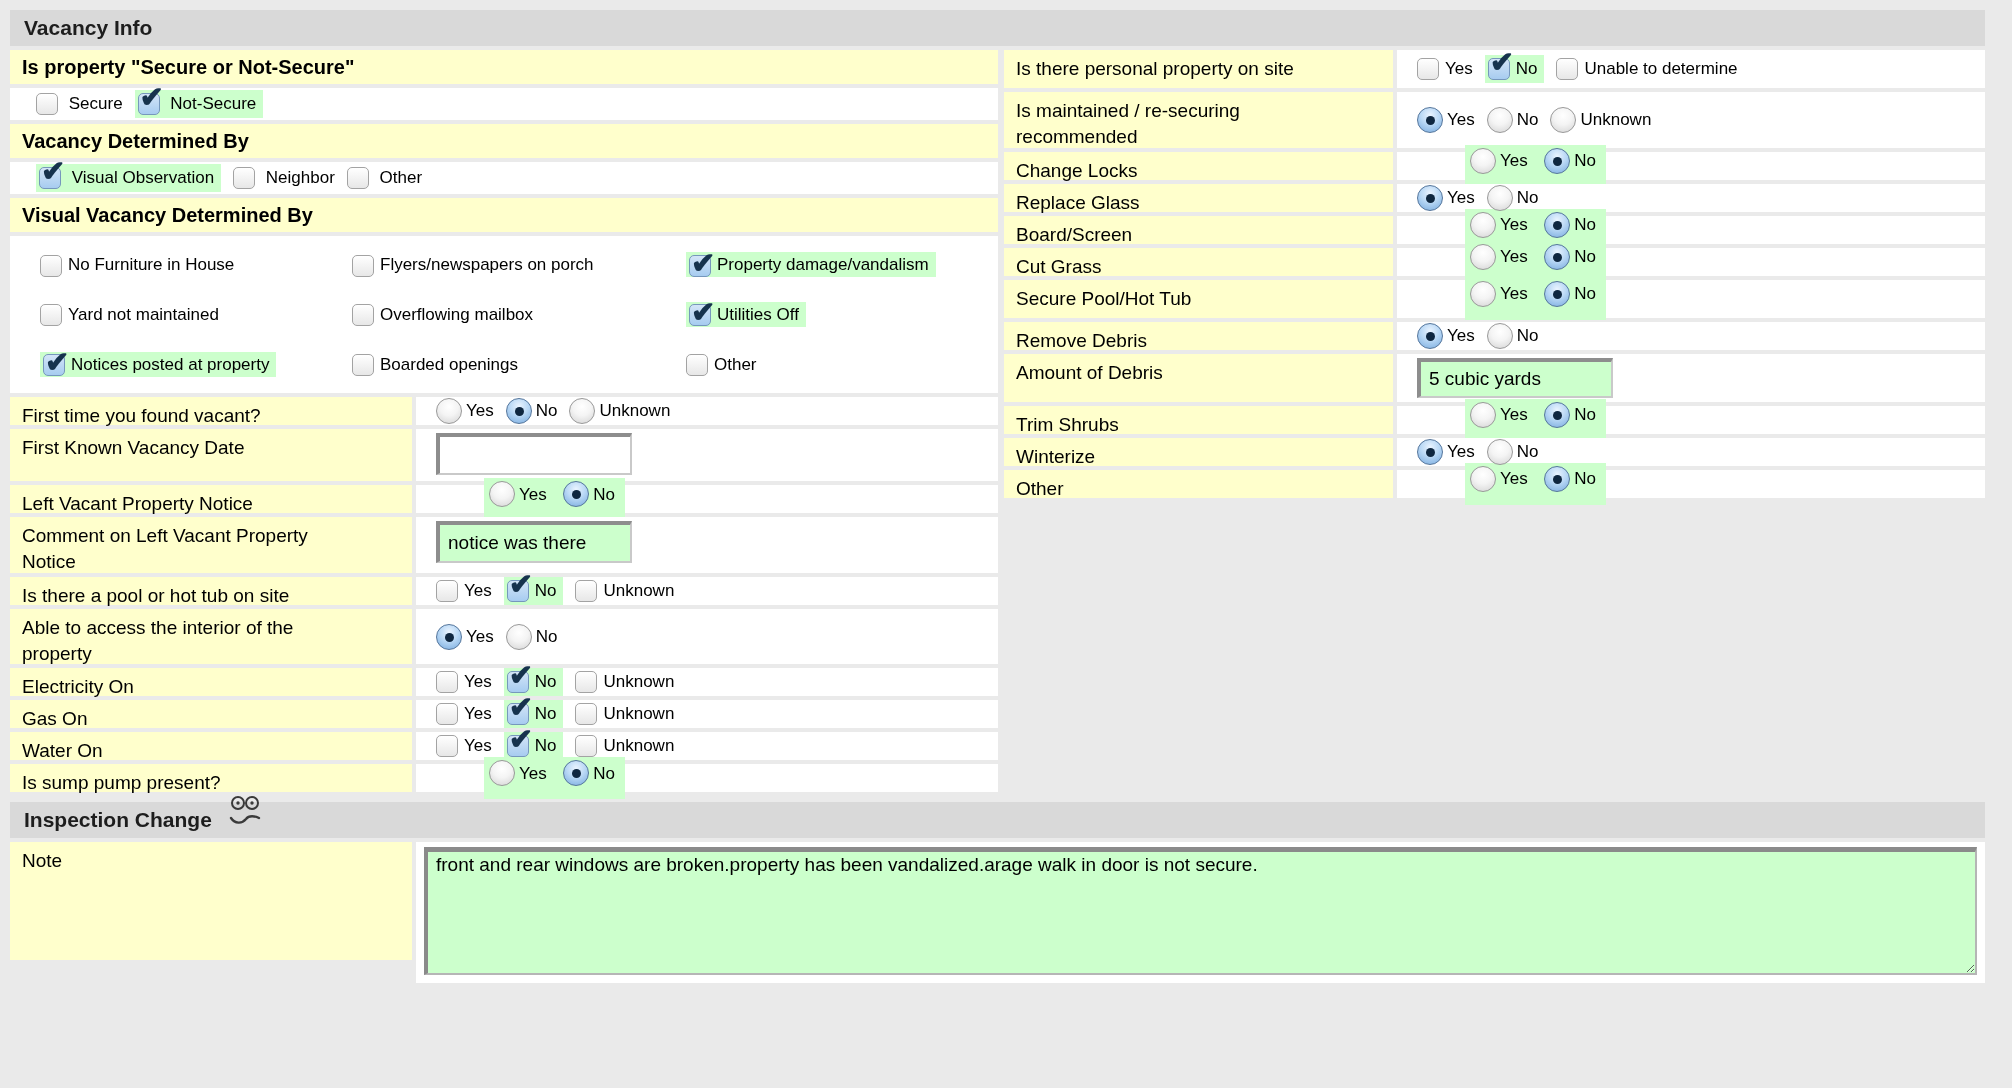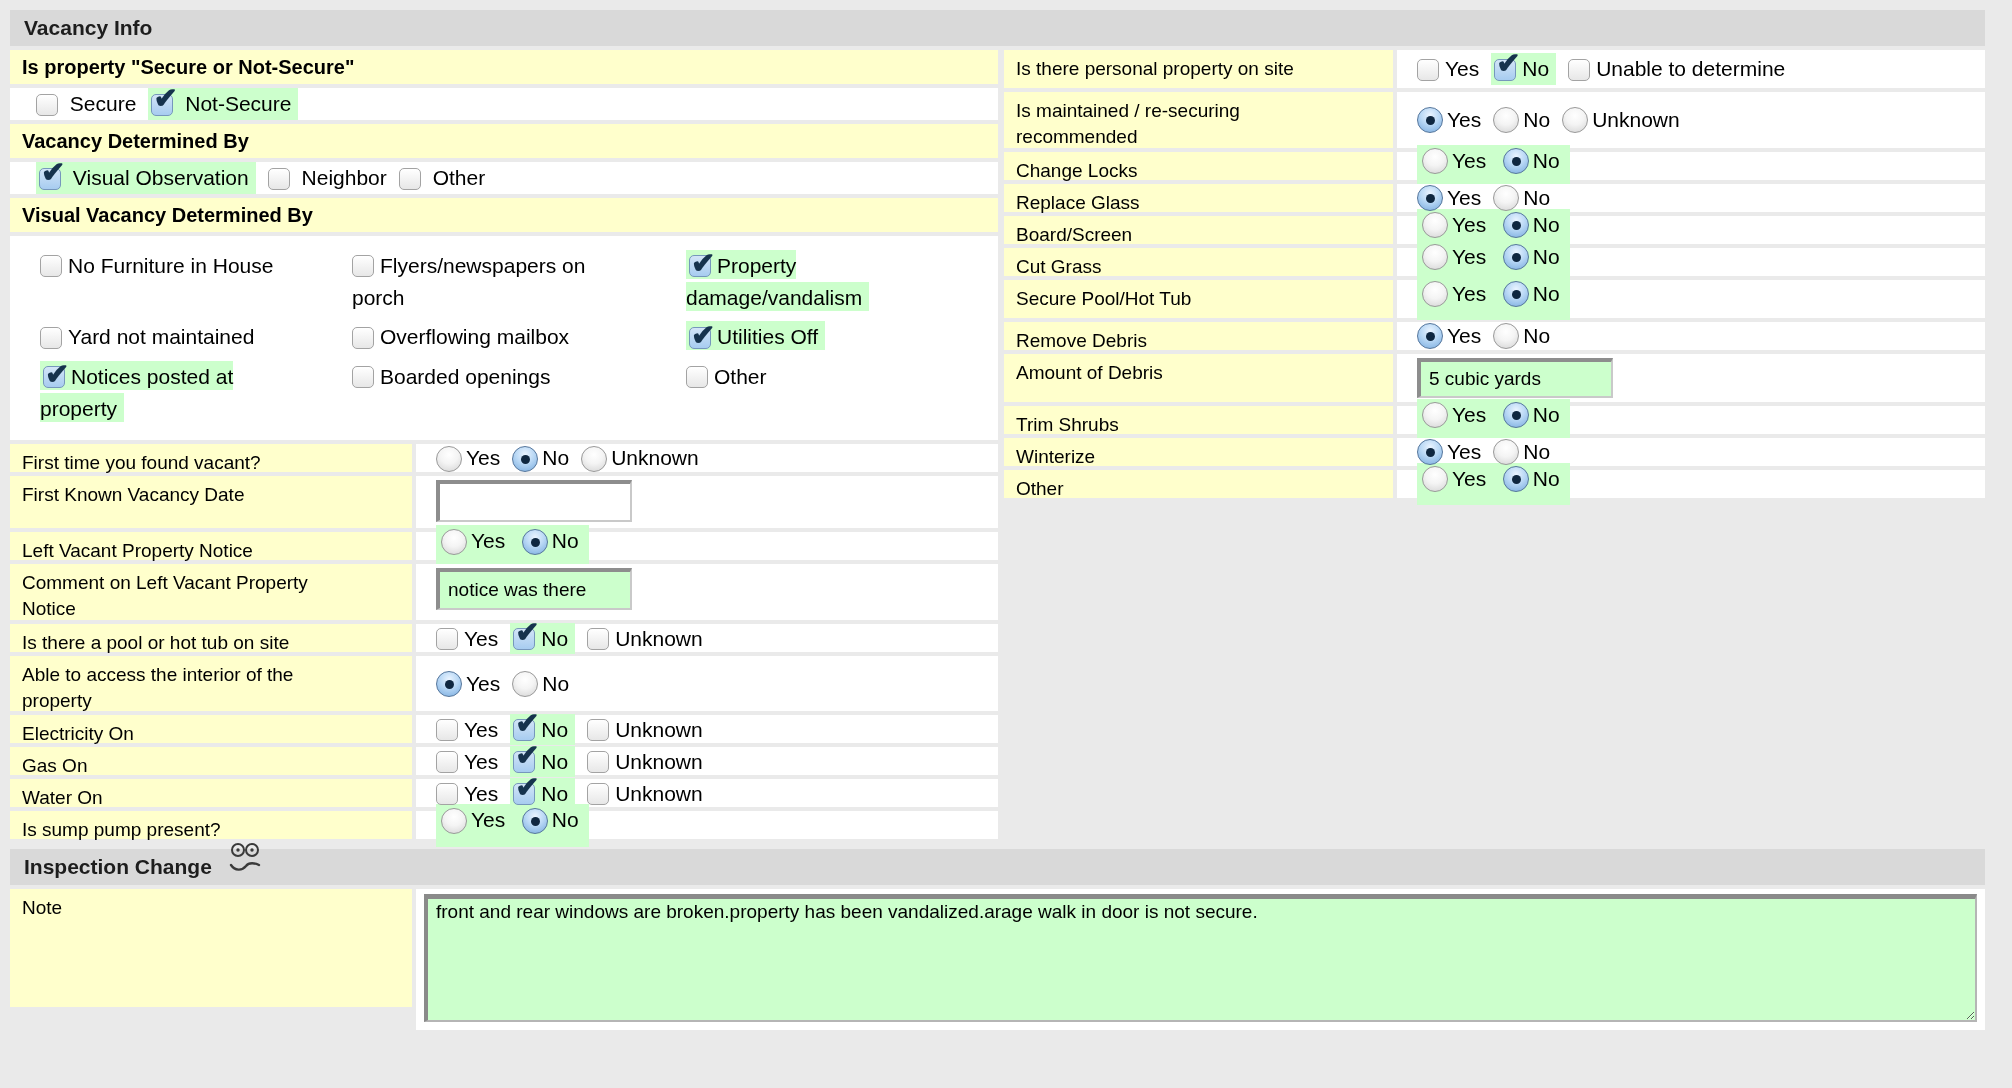--- a/index.html
+++ b/index.html
@@ -15,42 +15,42 @@
        align-items:center;padding-left:12px;box-sizing:border-box;}
   .optrow{background:#fff;height:32px;display:flex;align-items:center;padding-left:26px;box-sizing:border-box;}
   .row{display:flex;gap:4px;}
   .lbl{background:#ffffcc;box-sizing:border-box;padding:6px 58px 4px 12px;font-size:19px;line-height:1.35;}
   .left .lbl{width:402px;}
   .right .lbl{width:389px;}
   .val{flex:1;background:#fff;display:flex;align-items:center;box-sizing:border-box;padding:2px 8px 2px 20px;}
   .val.top{align-items:flex-start;padding-top:4px;}
   .h36{height:28px}.h38{height:38px}.h48{height:48px}.h52{height:52px}
   .h55{height:55px}.h56{height:56px}
-  .o{font-size:21px;white-space:nowrap;margin-right:12px;}
+  .o{font-size:17px;white-space:nowrap;margin-right:12px;}
   .o.last{margin-right:0;}
   .olbl{vertical-align:middle;}
   .cb{width:22px;height:22px;border-radius:5px;background:linear-gradient(#ffffff,#e7e7e7);
       border:1.5px solid #a3a3a3;display:inline-block;vertical-align:middle;margin-right:6px;
       position:relative;box-sizing:border-box;}
   .cb.ck{background:linear-gradient(#d3e5f7,#a7ccf0);border-color:#7697bc;}
   .cb.ck::after{content:"\2714";position:absolute;top:-14px;left:1px;font-size:29px;
       font-weight:bold;color:#16334d;}
   .rb{width:26px;height:26px;border-radius:50%;display:inline-block;vertical-align:middle;
       margin-right:4px;position:relative;box-sizing:border-box;border:1.5px solid #999;
       background:radial-gradient(circle at 50% 32%,#ffffff 0%,#f4f4f4 45%,#d2d2d2 100%);}
   .rb.sel{border-color:#55769c;
       background:radial-gradient(circle at 50% 30%,#eaf4ff 0%,#b9d8f5 45%,#77aade 100%);}
   .rb.sel::after{content:"";position:absolute;top:8px;left:8px;width:9px;height:9px;
       border-radius:50%;background:#0f2740;}
   .hl{background:#ccffcc;}
   .o.hl{padding:3px 7px 3px 3px;}
   .g{display:inline-block;}
-  .g.hl{padding:3px 10px 13px 5px;}
+  .g.hl{padding:3px 10px 13px 5px;margin-left:48px;}
   .vv{background:#fff;display:grid;grid-template-columns:312px 334px 1fr;
-      padding:14px 28px 16px 30px;row-gap:8px;box-sizing:border-box;}
+      padding:14px 28px 16px 30px;row-gap:22px;box-sizing:border-box;}
   .cell{max-width:252px;line-height:1.45;font-size:19px;}
   .cell .o{white-space:normal;margin:0;display:inline;}
   .tin{font-family:"Liberation Sans",sans-serif;font-size:19px;box-sizing:border-box;
        background:#fff;padding:2px 8px;border-style:solid;border-color:#8d8d8d #c9c9c9 #c9c9c9 #8d8d8d;
        border-width:4px 2px 2px 4px;width:196px;height:42px;}
   .tin.green{background:#ccffcc;}
   .tin.amount{height:40px;}
   .notebar{margin-top:10px;}
   .noterow{width:1975px;margin-top:4px;}
   .noterow .lbl{width:402px;height:118px;}

